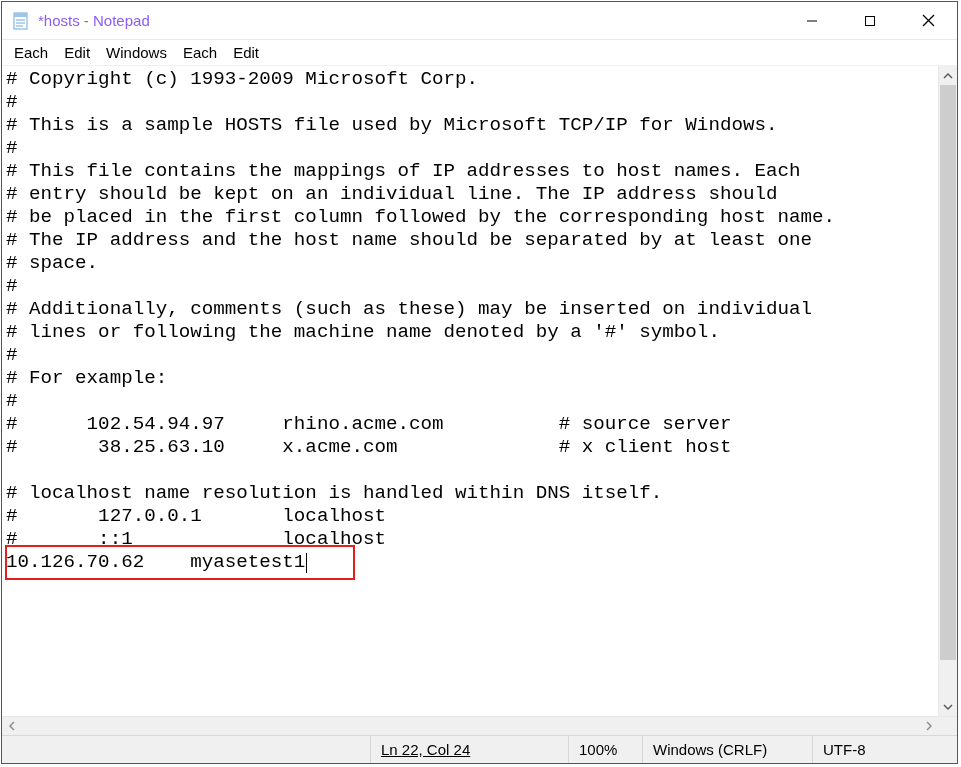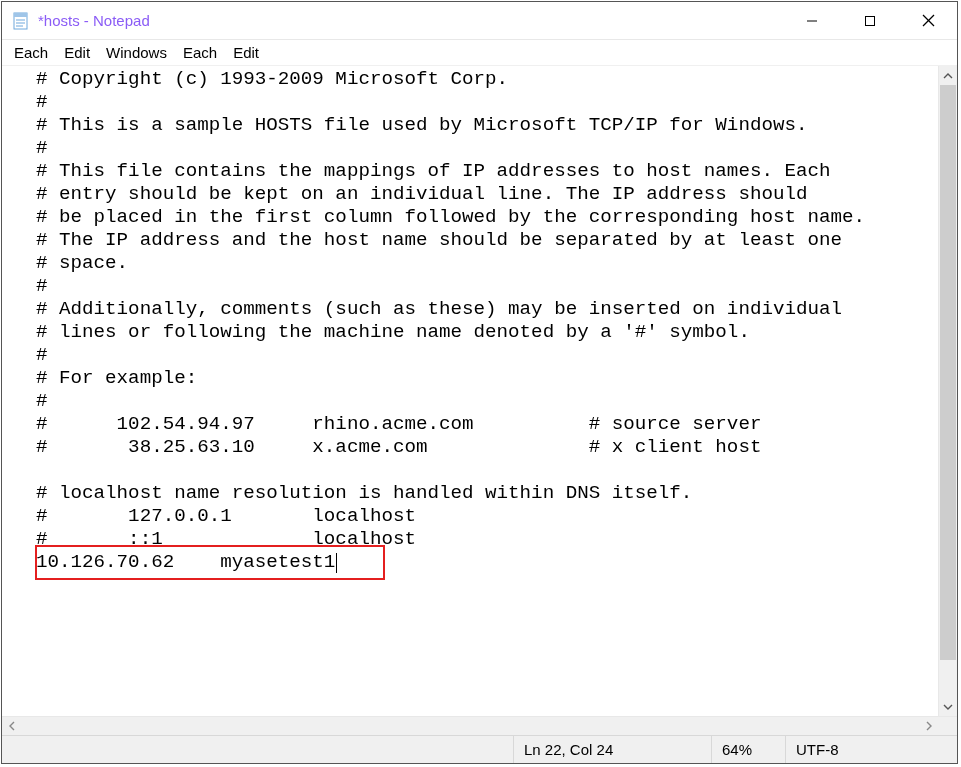--- a/index.html
+++ b/index.html
@@ -60,21 +60,20 @@
   .menu-item {
     padding: 2px 8px;
     cursor: default;
   }
   
   .editor-wrap {
     flex: 1;
     position: relative;
     display: flex;
     overflow: hidden;
-    margin-left: 30px;
   }
   .editor {
     flex: 1;
     font-family: Consolas, "Courier New", monospace;
     font-size: 19.2px;
     line-height: 23px;
     white-space: pre;
     padding: 2px 0 0 4px;
     color: #000;
     overflow: hidden;
@@ -137,24 +136,24 @@
     color: #000;
   }
   .status-cell {
     border-left: 1px solid #d8d8d8;
     display: flex;
     align-items: center;
     padding: 0 10px;
     white-space: nowrap;
   }
   .status-spacer { flex: 1; }
-  .status-cell.pos { width: 198px; }
+  .status-cell.pos { width: 198px; text-decoration: underline; }
   .status-cell.zoom { width: 74px; }
   .status-cell.eol { width: 170px; }
-  .status-cell.enc { width: 172px; }
+  .status-cell.enc { width: 145px; }
 </style>
 </head>
 <body>
 
 <div class="window">
 
   <div class="titlebar">
     <span class="app-icon">
       <svg viewBox="0 0 18 18" width="18" height="18">
         <rect x="2" y="1" width="13" height="16" fill="#fff" stroke="#6fa8dc" stroke-width="1"></rect>
@@ -225,17 +224,18 @@
       <svg width="10" height="10">
           <polyline points="3,1 7,5 3,9" fill="none" stroke="#888" stroke-width="1.4"></polyline>
         </svg>
     </div>
     <div class="corner"></div>
   </div>
 
   <div class="statusbar">
     <div class="status-spacer"></div>
     <div class="status-cell pos">Ln 22, Col 24</div>
-    <div class="status-cell zoom">64%</div>
+    <div class="status-cell zoom">100%</div>
+    <div class="status-cell eol">Windows (CRLF)</div>
     <div class="status-cell enc">UTF-8</div>
   </div>
 
 </div>
 
 </body></html>

